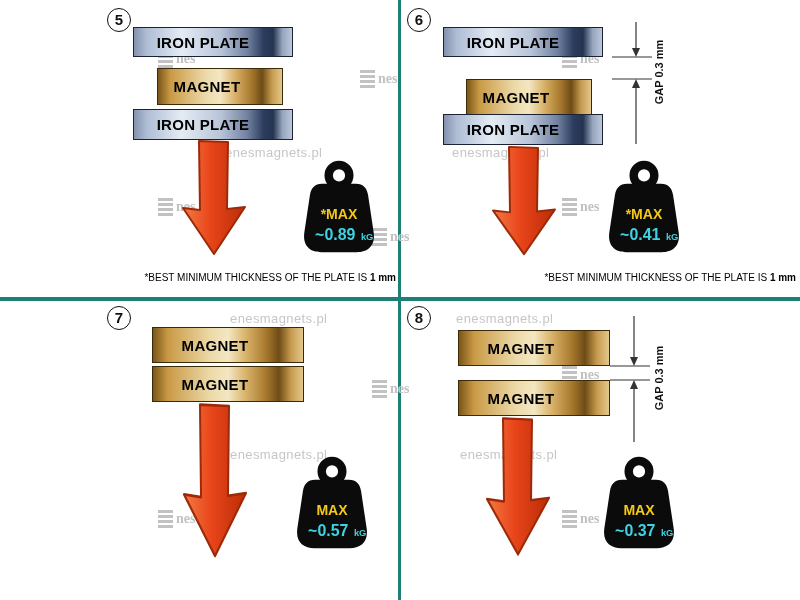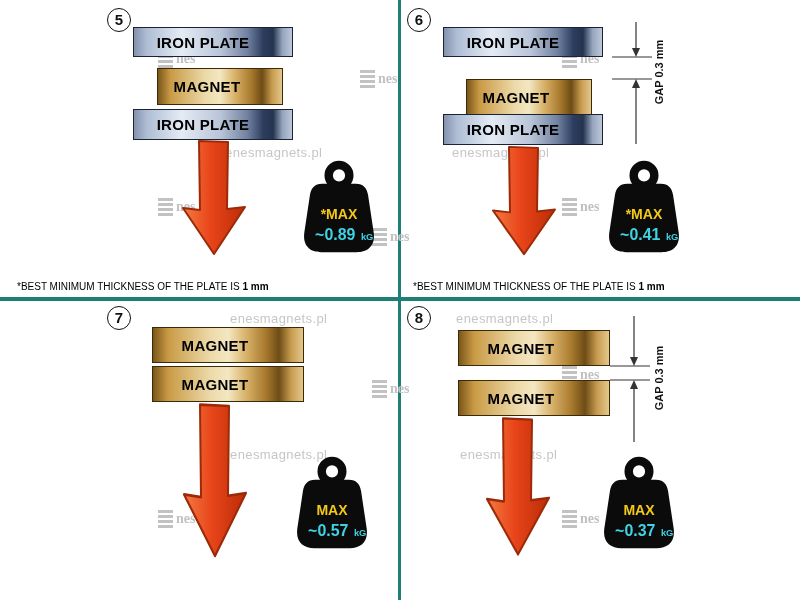--- a/index.html
+++ b/index.html
@@ -60,21 +60,21 @@
   .w5 { left:294px; top:160px; width:90px; height:102px; }
   .w6 { left:599px; top:160px; width:90px; height:102px; }
   .w7 { left:287px; top:456px; width:90px; height:102px; }
   .w8 { left:594px; top:456px; width:90px; height:102px; }
   .wmax  { fill:#f2c918; font-weight:bold; font-size:15px; text-anchor:middle; font-family:"Liberation Sans",sans-serif; }
   .wval  { fill:#3fd2e2; font-weight:bold; font-size:17px; text-anchor:middle; font-family:"Liberation Sans",sans-serif; }
   .wunit { fill:#3fd2e2; font-weight:bold; font-size:10px; text-anchor:middle; font-family:"Liberation Sans",sans-serif; }
 
   
   .footnote {
-    position:absolute; margin:9px; font-size:10px; color:#000; text-align:left;
+    position:absolute; margin:0; font-size:10px; color:#000; text-align:right;
   }
   .footnote b { font-weight:bold; }
   .f5 { left:8px;   top:272px; width:388px; }
   .f6 { left:404px; top:272px; width:392px; }
 
   
   .gdim { position:absolute; }
   .g6 { left:606px; top:18px;  width:60px; height:130px; }
   .g8 { left:604px; top:308px; width:60px; height:140px; }
   .gaplabel {

